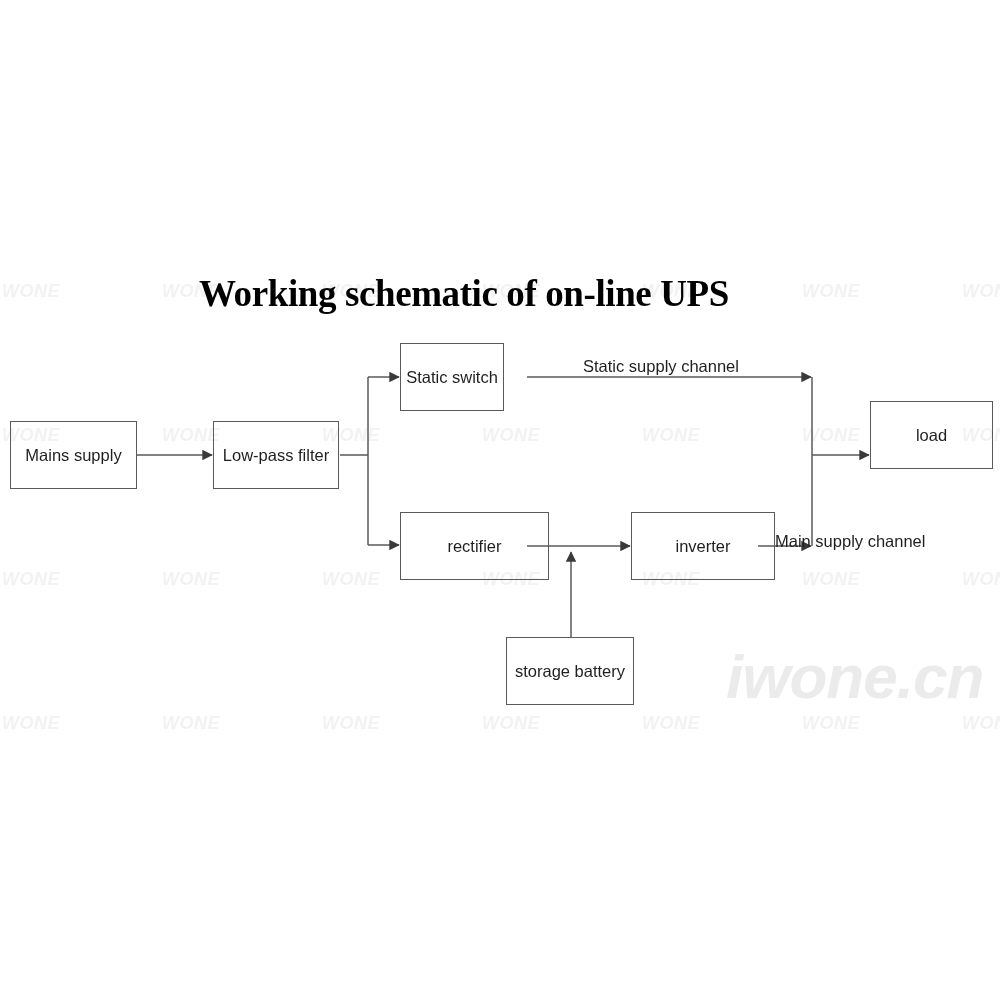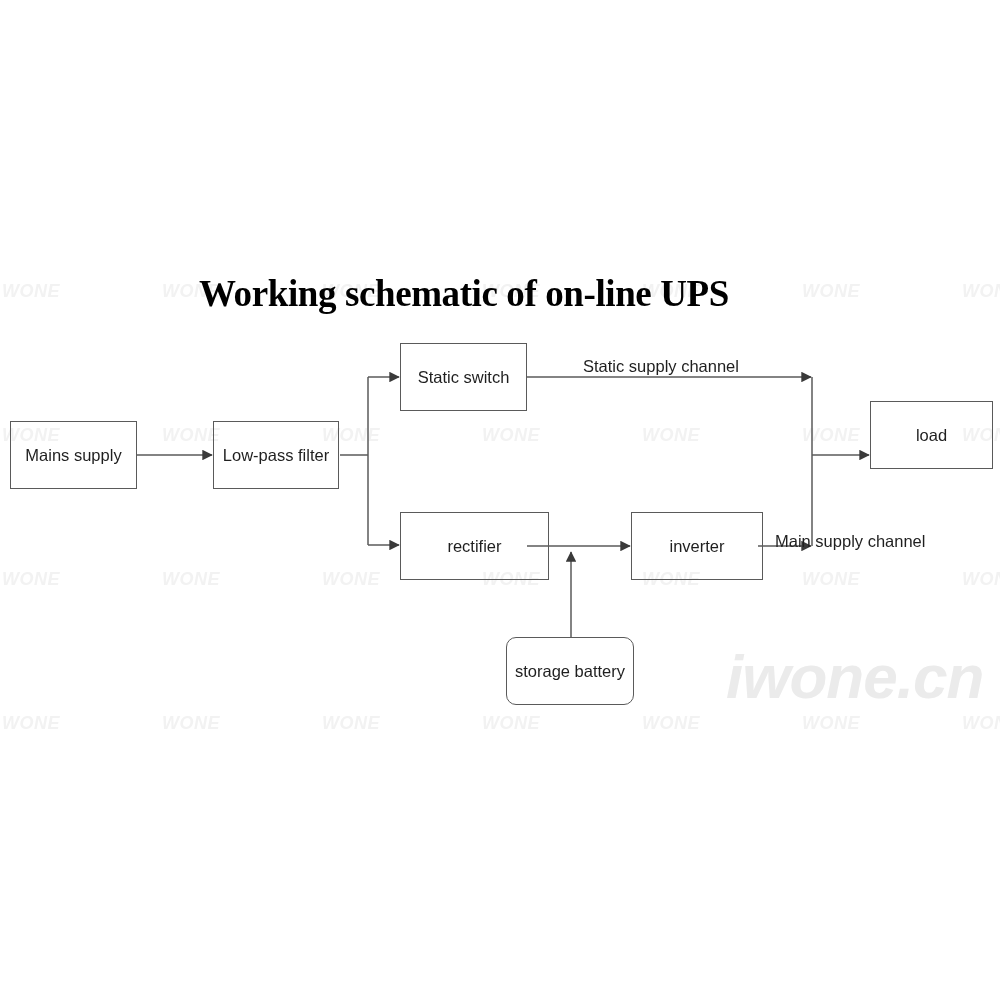--- a/index.html
+++ b/index.html
@@ -172,33 +172,33 @@
   </svg>
 
   <div class="node" style="left:10px; top:421px; width:127px; height:68px;">
     <span class="node-label">Mains supply</span>
   </div>
 
   <div class="node" style="left:213px; top:421px; width:126px; height:68px;">
     <span class="node-label">Low-pass filter</span>
   </div>
 
-  <div class="node" style="left:400px; top:343px; width:127px; height:68px;">
+  <div class="node" style="left:400px; top:343px; width:104px; height:68px;">
     <span class="node-label">Static switch</span>
   </div>
 
   <div class="node" style="left:400px; top:512px; width:149px; height:68px;">
     <span class="node-label">rectifier</span>
   </div>
 
-  <div class="node" style="left:631px; top:512px; width:132px; height:68px;">
+  <div class="node" style="left:631px; top:512px; width:144px; height:68px;">
     <span class="node-label">inverter</span>
   </div>
 
-  <div class="node" style="left:506px; top:637px; width:128px; height:68px;border-radius:10px;">
+  <div class="node" style="left:506px; top:637px; width:128px; height:68px;">
     <span class="node-label">storage battery</span>
   </div>
 
   <div class="node" style="left:870px; top:401px; width:123px; height:68px;">
     <span class="node-label">load</span>
   </div>
 
   <div class="edge-label" style="left:583px; top:357px;">Static supply channel</div>
 
   <div class="edge-label" style="left:775px; top:532px;">Main supply channel</div>

